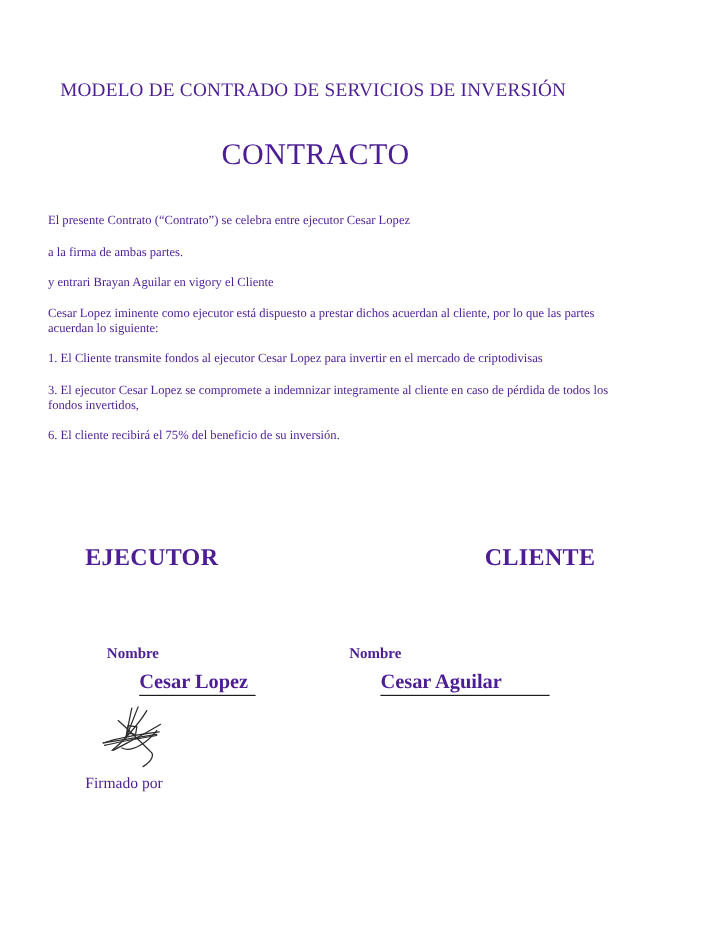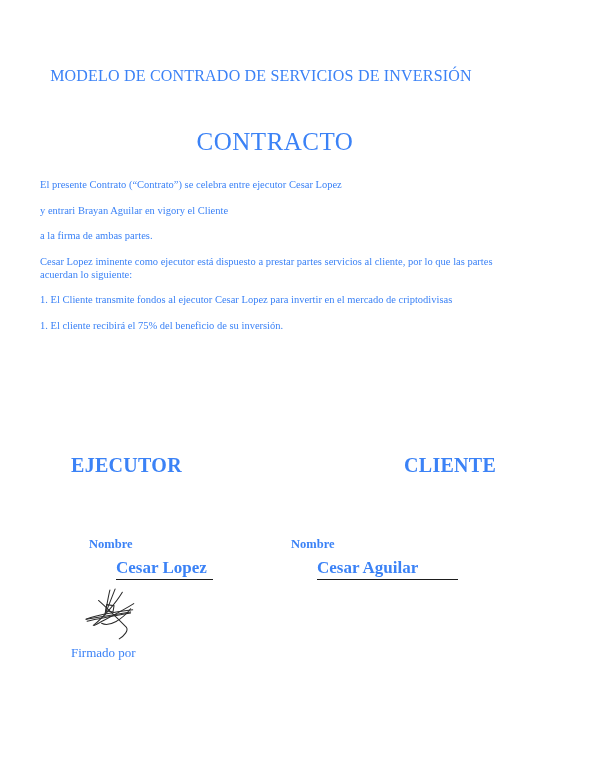--- a/index.html
+++ b/index.html
@@ -6,21 +6,21 @@
     margin: 0;
     padding: 0;
     background: #ffffff;
   }
   .page {
     position: relative;
     width: 600px;
     height: 777px;
     background: #ffffff;
     font-family: "Liberation Serif", serif;
-    color: #3b82f6;
+    color: #4c1d95;
     overflow: hidden;
   }
   .doc-title {
     position: absolute;
     top: 67px;
     left: 0;
     width: 522px;
     text-align: center;
     font-size: 16px;
     font-weight: normal;
@@ -30,21 +30,21 @@
   }
   .doc-heading {
     position: absolute;
     top: 116px;
     left: 0;
     width: 526px;
     text-align: center;
     font-size: 25px;
     font-weight: normal;
     letter-spacing: 0.5px;
-    margin: 12px;
+    margin: 0;
   }
   .doc-body {
     position: absolute;
     top: 178px;
     left: 40px;
     width: 540px;
     font-size: 10.5px;
     line-height: 13px;
   }
   .paragraph {
@@ -99,26 +99,28 @@
 <body>
 
 <div class="page">
 
   <h1 class="doc-title">MODELO DE CONTRADO DE SERVICIOS DE INVERSIÓN</h1>
 
   <h2 class="doc-heading">CONTRACTO</h2>
 
   <div class="doc-body">
       <div class="paragraph">El presente Contrato (“Contrato”) se celebra entre ejecutor Cesar Lopez</div>
+      <div class="paragraph">a la firma de ambas partes.</div>
       <div class="paragraph">y entrari Brayan Aguilar en vigory el Cliente</div>
-      <div class="paragraph">a la firma de ambas partes.</div>
-      <div class="paragraph">Cesar Lopez iminente como ejecutor está dispuesto a prestar partes servicios al cliente, por lo que las partes
+      <div class="paragraph">Cesar Lopez iminente como ejecutor está dispuesto a prestar dichos acuerdan al cliente, por lo que las partes
 acuerdan lo siguiente:</div>
       <div class="paragraph">1. El Cliente transmite fondos al ejecutor Cesar Lopez para invertir en el mercado de criptodivisas</div>
-      <div class="paragraph">1. El cliente recibirá el 75% del beneficio de su inversión.</div>
+      <div class="paragraph">3. El ejecutor Cesar Lopez se compromete a indemnizar integramente al cliente en caso de pérdida de todos los
+fondos invertidos,</div>
+      <div class="paragraph">6. El cliente recibirá el 75% del beneficio de su inversión.</div>
     </div>
 
   <h3 class="sig-heading client">CLIENTE</h3>
 
   <h3 class="sig-heading executor">EJECUTOR</h3>
 
   <span class="name-label left">Nombre</span>
 
   <span class="name-value left">Cesar Lopez</span>
 

